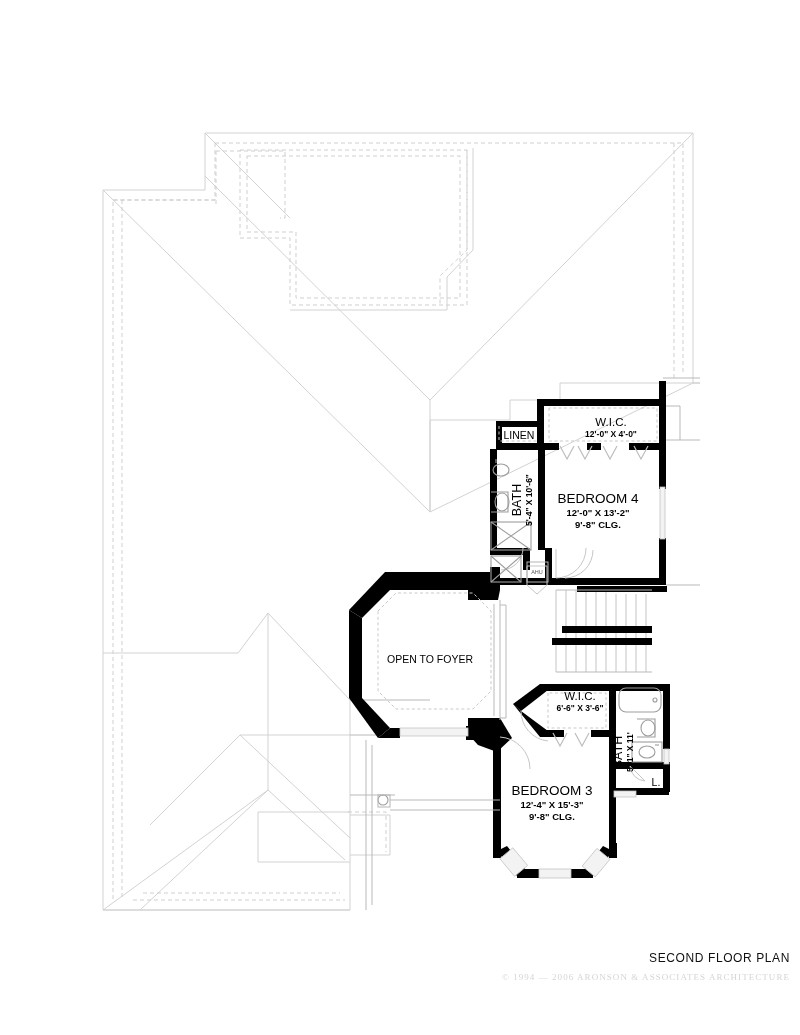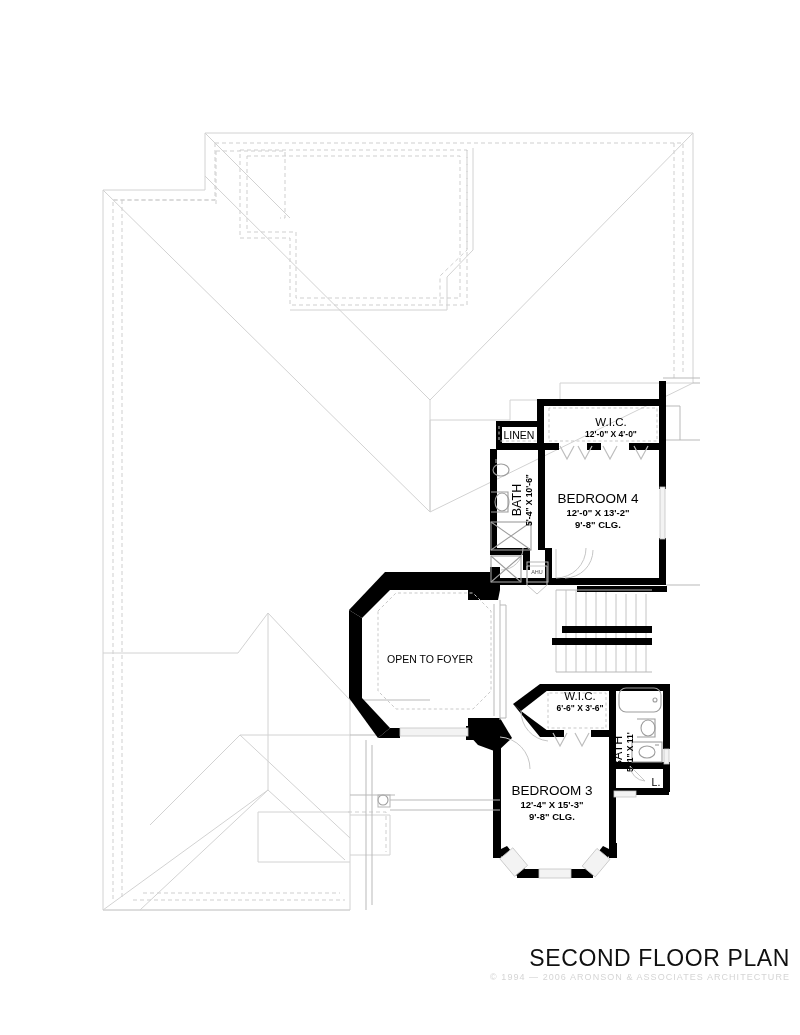--- a/index.html
+++ b/index.html
@@ -53,28 +53,28 @@
 
   #title-block {
     position: absolute;
     left: 0;
     top: 948px;
     width: 790px;
     text-align: right;
   }
   #plan-title {
     font-family: "Liberation Sans", sans-serif;
-    font-size: 23px;
+    font-size: 12px;
     letter-spacing: 0.6px;
     color: #101010;
     display: block;
     line-height: 20px;
   }
   #plan-copyright {
-    font-family: Liberation Sans, sans-serif;
+    font-family: Liberation Serif, serif;
     font-size: 9px;
     letter-spacing: 1.05px;
     color: #d5d5d5;
     display: block;
     line-height: 14px;
     padding-top: 2px;
   }
 </style>
 </head>
 <body>

